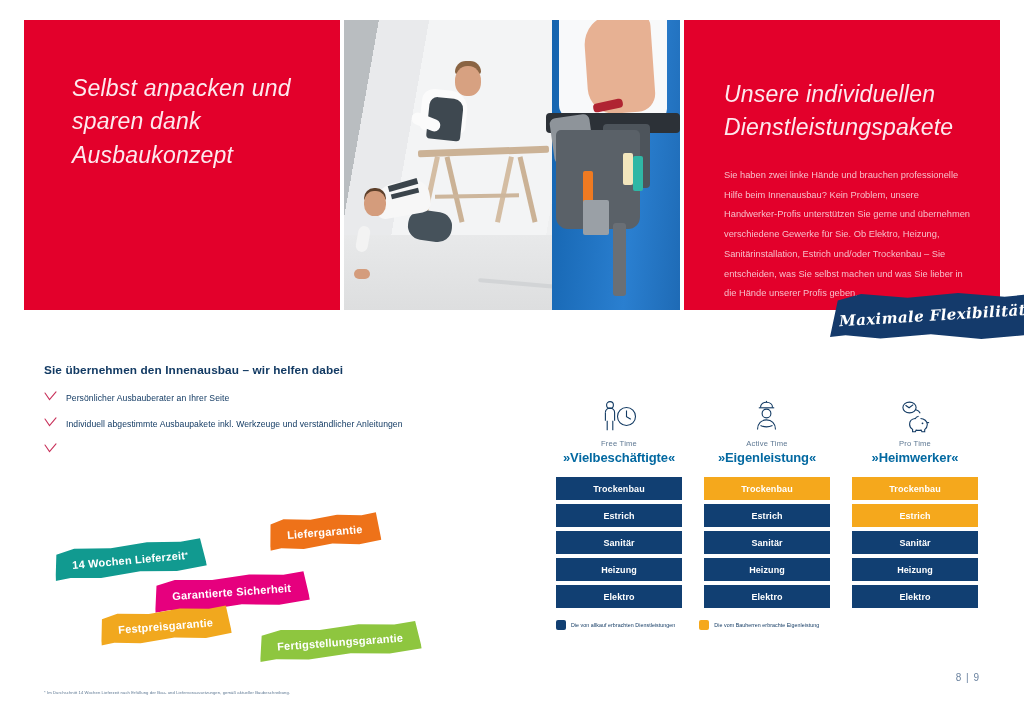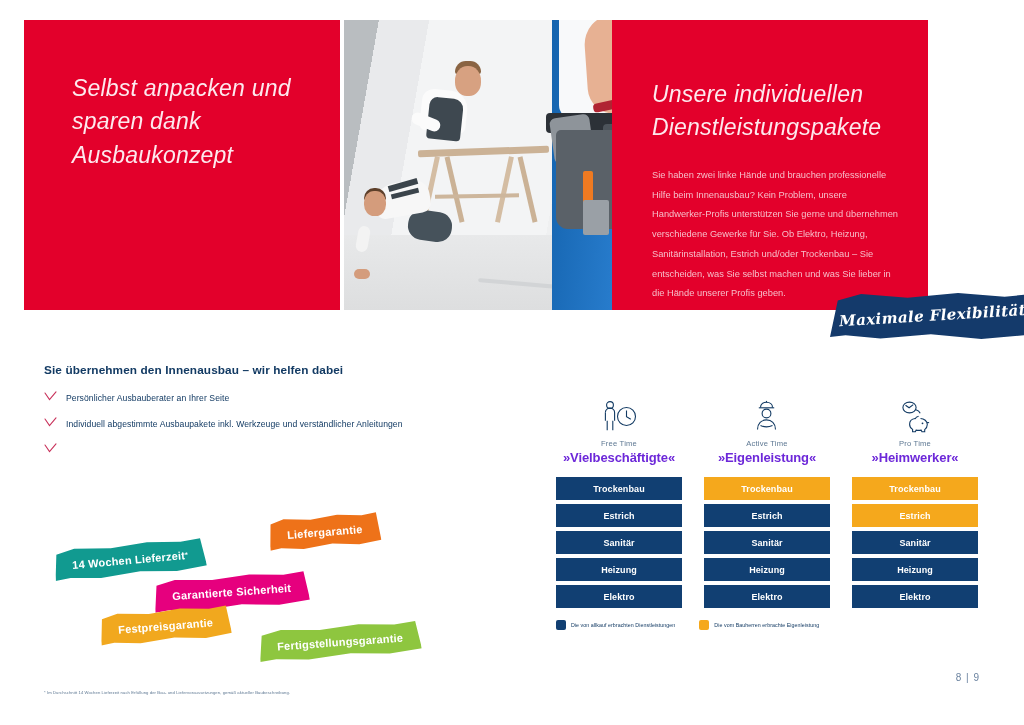--- a/index.html
+++ b/index.html
@@ -4,21 +4,21 @@
 <style>
   html,body{margin:0;padding:0;background:#ffffff;}
   body{
     width:1024px;height:725px;position:relative;overflow:hidden;
     font-family:"Liberation Sans","DejaVu Sans",sans-serif;
     color:#123a63;
   }
   .page{position:absolute;inset:0;background:#fff;}
 
   
-  .hero{position:absolute;left:24px;top:20px;width:904px;height:290px;}
+  .hero{position:absolute;left:24px;top:20px;width:976px;height:290px;}
   .hero-panel{position:absolute;top:0;height:290px;background:#e3002b;box-sizing:border-box;}
   .hero-left{left:0;width:316px;}
   .hero-right{right:0;width:316px;}
   .hero-photo{position:absolute;left:320px;top:0;width:336px;height:290px;overflow:hidden;background:#cfd3d6;}
 
   .hero-title{
     position:absolute;left:48px;right:30px;top:52px;
     font-style:italic;font-weight:300;font-size:23px;line-height:1.45;
     color:#fde9ee;letter-spacing:.2px;
   }
@@ -109,21 +109,21 @@
   #b-festpreis{left:56px;top:104px;height:33px;background:#f1a81e;transform:rotate(-4.5deg);}
   #b-fertig{left:215px;top:120px;height:33px;background:#8ec63f;transform:rotate(-4deg);}
   .badge sup{font-size:7px;vertical-align:super;}
 
   
   .packs{position:absolute;left:556px;top:392px;width:422px;}
   .pack-cols{display:flex;gap:22px;}
   .pack{flex:1;text-align:center;}
   .pack-icon{height:42px;display:flex;align-items:flex-end;justify-content:center;}
   .pack-sub{font-size:7.6px;color:#5d7792;margin-top:5px;letter-spacing:.2px;}
-  .pack-title{font-size:13px;font-weight:700;color:#6d28d9;margin-top:2px;letter-spacing:-.1px;}
+  .pack-title{font-size:13px;font-weight:700;color:#0369a1;margin-top:2px;letter-spacing:-.1px;}
   .pack-rows{margin-top:12px;}
   .row{
     height:23px;border-radius:0;margin-bottom:4px;
     display:flex;align-items:center;justify-content:center;
     font-size:9px;font-weight:700;color:#fff;letter-spacing:.1px;
   }
   .row.blue{background:#113f72;}
   .row.orange{background:#f5a81c;}
 
   .legend{position:absolute;left:556px;top:620px;display:flex;gap:24px;align-items:center;}

